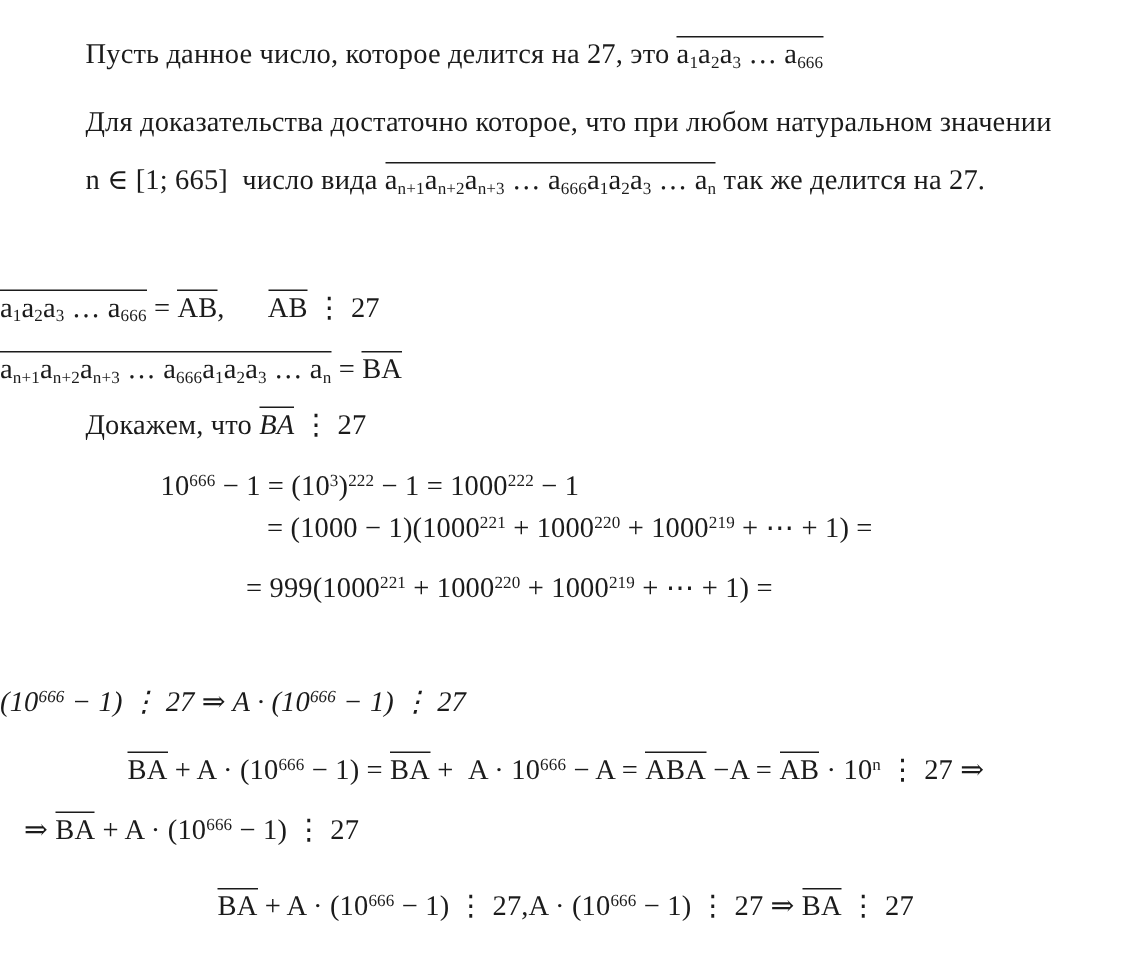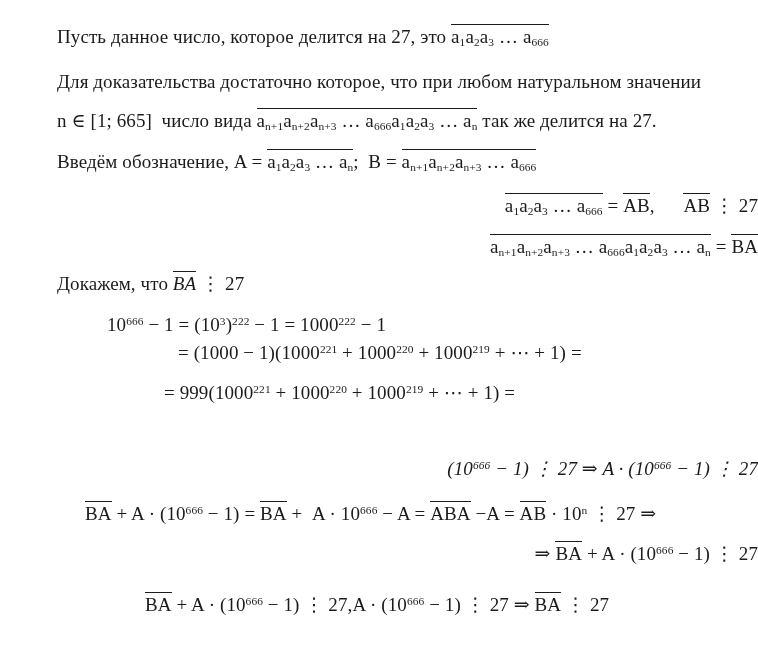--- a/index.html
+++ b/index.html
@@ -9,21 +9,21 @@
     color:#1b1b1b;
   }
   .doc{position:relative;width:758px;height:652px;background:#ffffff;}
   .line{
     position:absolute;
     font-size:19px;
     line-height:1.2;
     white-space:nowrap;
     letter-spacing:0.1px;
   }
-  .center{left:0;right:0;text-align:right;}
+  .center{left:0;right:0;text-align:left;}
   sub{font-size:0.6em;vertical-align:-0.28em;line-height:0;}
   sup{font-size:0.6em;vertical-align:0.52em;line-height:0;}
   .ov{
     display:inline-block;
     border-top:1.3px solid #1b1b1b;
     padding-top:1px;
     line-height:1.12;
   }
   
   .l1{left:57px;top:24px;}
@@ -32,31 +32,30 @@
   .l4{left:57px;top:149px;}
   .l5{top:193px;}
   .l6{top:234px;}
   .l7{left:57px;top:271px;}
   .l8{left:107px;top:314px;}
   .l9{left:178px;top:342px;}
   .l10{left:164px;top:382px;}
   .l11{left:142px;top:421px;}
   .l12{top:458px;font-style:italic;}
   .l13{left:85px;top:501px;}
-  .l14{top:541px;}
+  .l14{top:541px;padding-left:16px;}
   .l15{left:145px;top:582px;margin-top:10px;}
 </style>
 </head>
 <body>
 
 <div class="doc">
   <div class="line l1">Пусть данное число, которое делится на 27, это <span class="ov">a<sub>1</sub>a<sub>2</sub>a<sub>3</sub> … a<sub>666</sub></span></div>
   <div class="line l2">Для доказательства достаточно которое, что при любом натуральном значении</div>
   <div class="line l3">n ∈ [1; 665] число вида <span class="ov">a<sub>n+1</sub>a<sub>n+2</sub>a<sub>n+3</sub> … a<sub>666</sub>a<sub>1</sub>a<sub>2</sub>a<sub>3</sub> … a<sub>n</sub></span> так же делится на 27.</div>
-  <div class="line l4">Введём обозначение, A = <span class="ov">a<sub>1</sub>a<sub>2</sub>a<sub>3</sub> … a<sub>n</sub></span>; B = <span class="ov">a<sub>n+1</sub>a<sub>n+2</sub>a<sub>n+3</sub> … a<sub>666</sub></span></div>
   <div class="line l5 center"><span class="ov">a<sub>1</sub>a<sub>2</sub>a<sub>3</sub> … a<sub>666</sub></span> = <span class="ov">AB</span>,   <span class="ov">AB</span> ⋮ 27</div>
   <div class="line l6 center"><span class="ov">a<sub>n+1</sub>a<sub>n+2</sub>a<sub>n+3</sub> … a<sub>666</sub>a<sub>1</sub>a<sub>2</sub>a<sub>3</sub> … a<sub>n</sub></span> = <span class="ov">BA</span></div>
   <div class="line l7">Докажем, что <span class="ov"><i>BA</i></span> ⋮ 27</div>
   <div class="line l8">10<sup>666</sup> − 1 = (10<sup>3</sup>)<sup>222</sup> − 1 = 1000<sup>222</sup> − 1</div>
   <div class="line l9">= (1000 − 1)(1000<sup>221</sup> + 1000<sup>220</sup> + 1000<sup>219</sup> + ⋯ + 1) =</div>
   <div class="line l10">= 999(1000<sup>221</sup> + 1000<sup>220</sup> + 1000<sup>219</sup> + ⋯ + 1) =</div>
   <div class="line l12 center">(10<sup>666</sup> − 1) ⋮ 27 ⇒ A · (10<sup>666</sup> − 1) ⋮ 27</div>
   <div class="line l13"><span class="ov">BA</span> + A · (10<sup>666</sup> − 1) = <span class="ov">BA</span> + A · 10<sup>666</sup> − A = <span class="ov">ABA</span> −A = <span class="ov">AB</span> · 10<sup>n</sup> ⋮ 27 ⇒</div>
   <div class="line l14 center">⇒ <span class="ov">BA</span> + A · (10<sup>666</sup> − 1) ⋮ 27</div>
   <div class="line l15"><span class="ov">BA</span> + A · (10<sup>666</sup> − 1) ⋮ 27,A · (10<sup>666</sup> − 1) ⋮ 27 ⇒ <span class="ov">BA</span> ⋮ 27</div>

